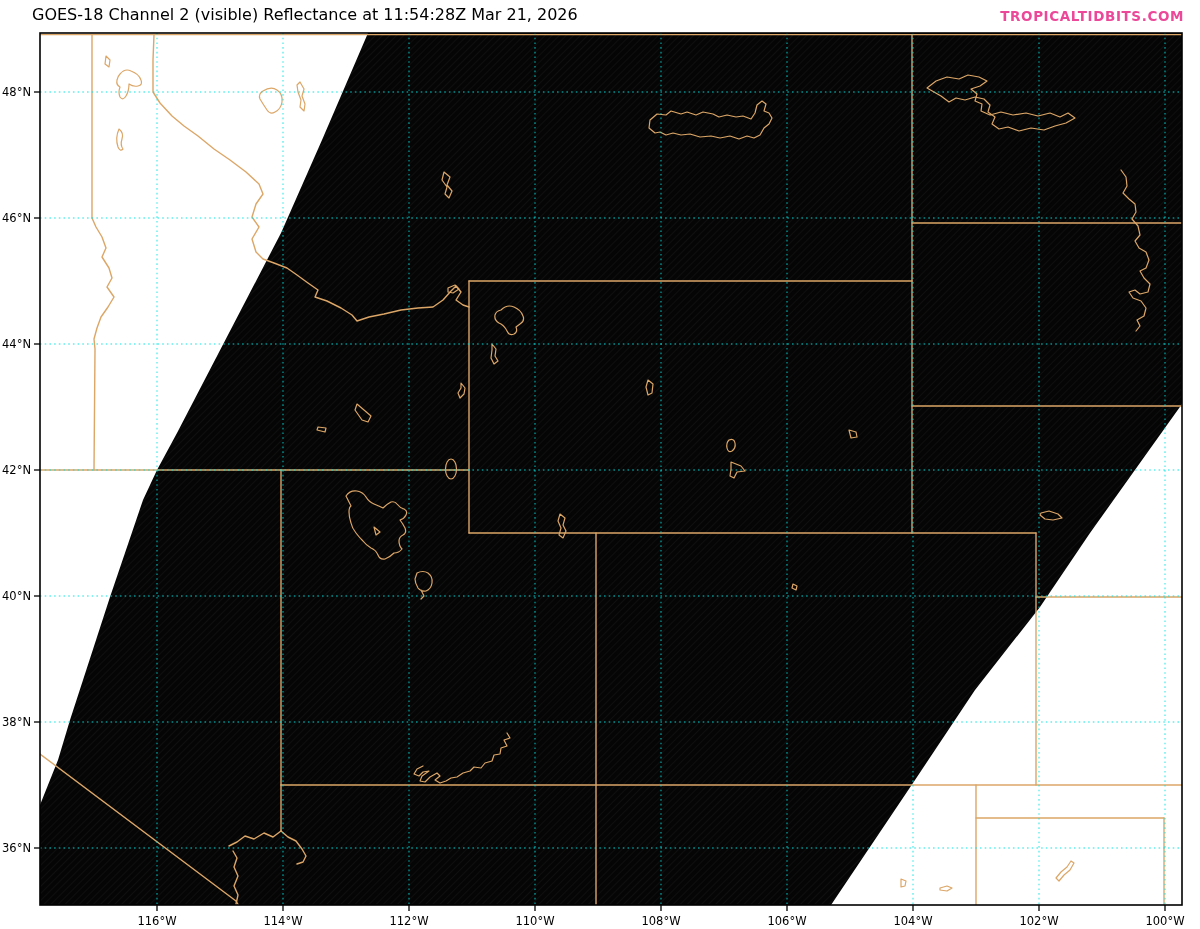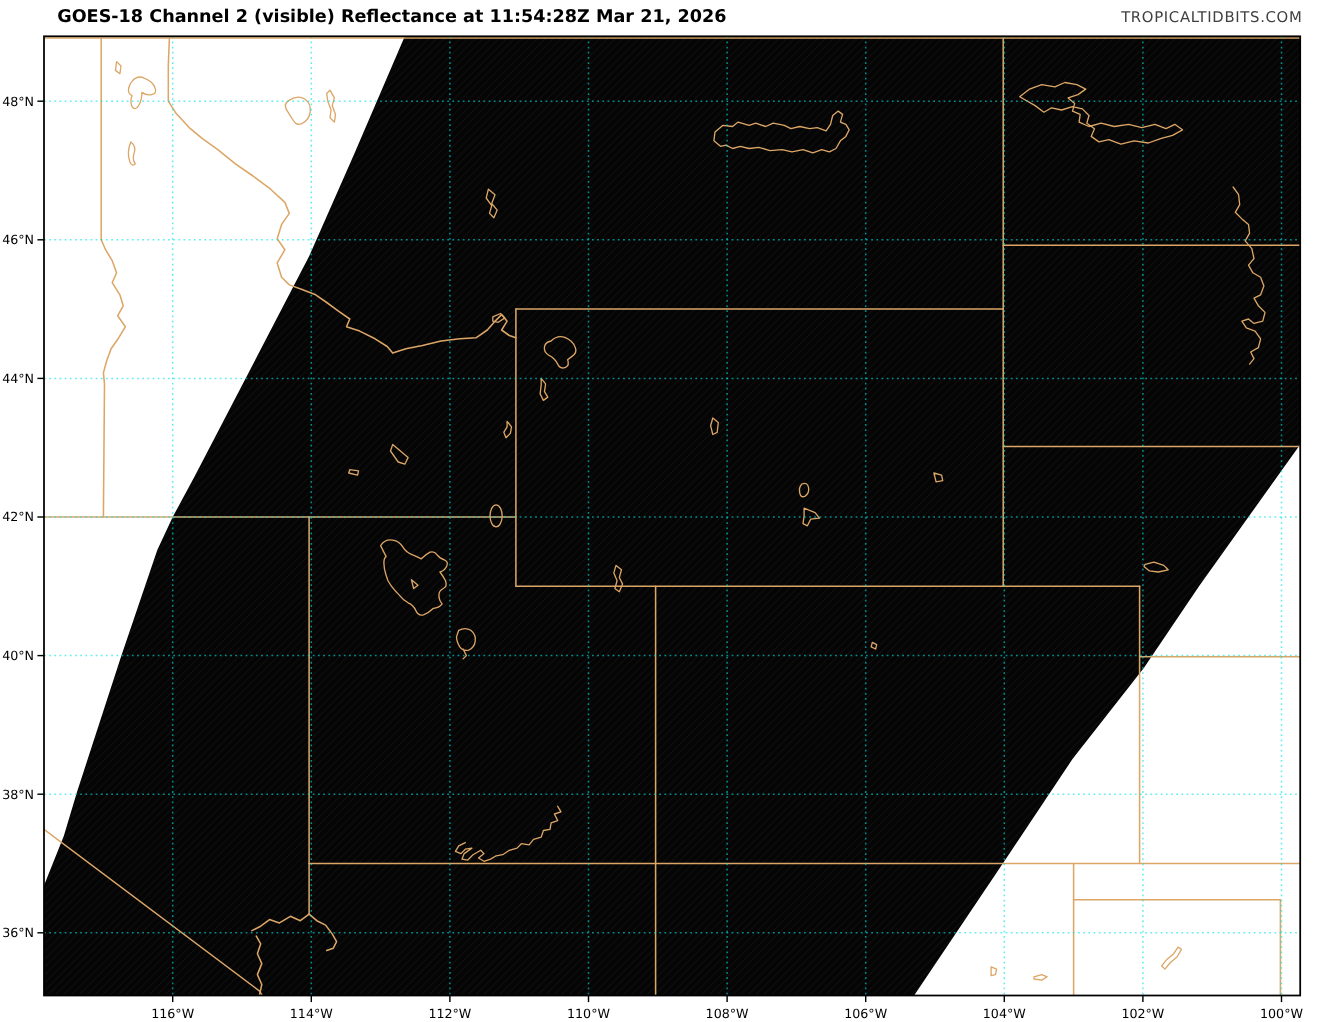--- a/index.html
+++ b/index.html
@@ -1,18 +1,18 @@
 <!DOCTYPE html>
 <html><head>
 <meta charset="utf-8">
 <style>
   html,body{margin:0;padding:0;background:#ffffff;}
   body{width:1200px;height:929px;position:relative;font-family:"DejaVu Sans","Liberation Sans",sans-serif;overflow:hidden;}
-  .hdr-title{position:absolute;left:52px;top:5px;font-size:16px;font-weight:bold;color:#000;letter-spacing:0px;white-space:nowrap;}
-  .hdr-watermark{position:absolute;right:16px;top:8px;font-size:13.5px;font-weight:normal;color:#404040;letter-spacing:0.6px;white-space:nowrap;margin-left:16px;}
+  .hdr-title{position:absolute;left:32px;top:5px;font-size:16px;font-weight:normal;color:#000;letter-spacing:0px;white-space:nowrap;}
+  .hdr-watermark{position:absolute;right:16px;top:8px;font-size:13.5px;font-weight:bold;color:#ec4899;letter-spacing:0.6px;white-space:nowrap;margin-left:16px;}
   svg{position:absolute;left:0;top:0;}
   text.tick{font-family:"DejaVu Sans","Liberation Sans",sans-serif;font-size:11.5px;fill:#000;}
 </style>
 </head>
 <body>
 
 <div class="hdr-title">GOES-18 Channel 2 (visible) Reflectance at 11:54:28Z Mar 21, 2026</div>
 <div class="hdr-watermark">TROPICALTIDBITS.COM</div>
 
 <svg width="1200" height="929" viewBox="0 0 1200 929">

